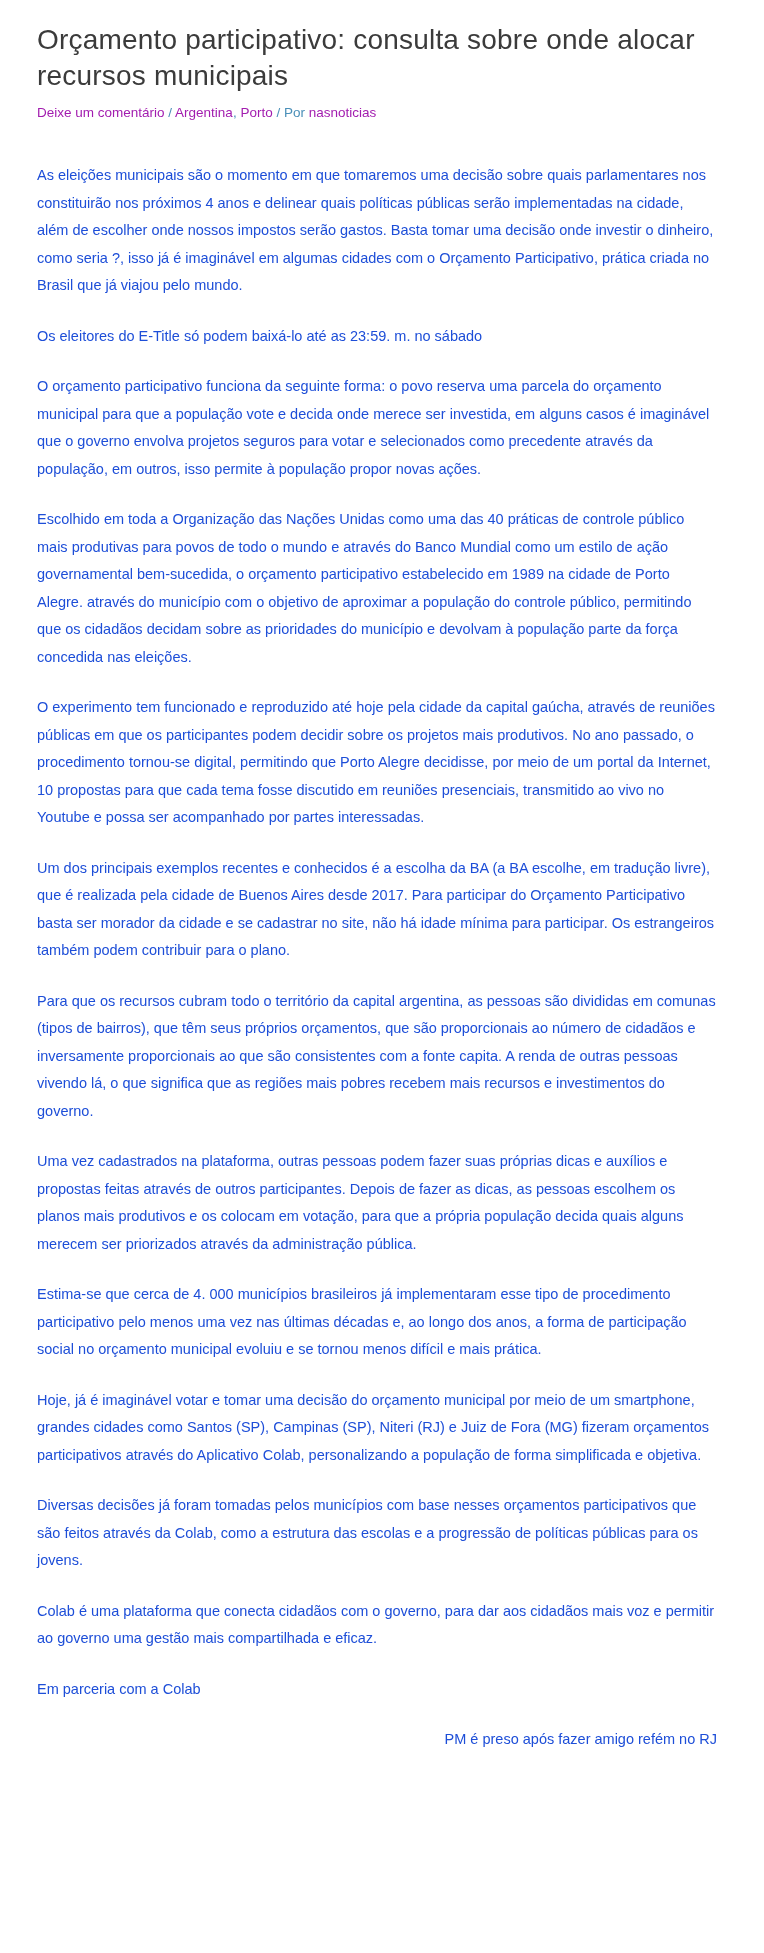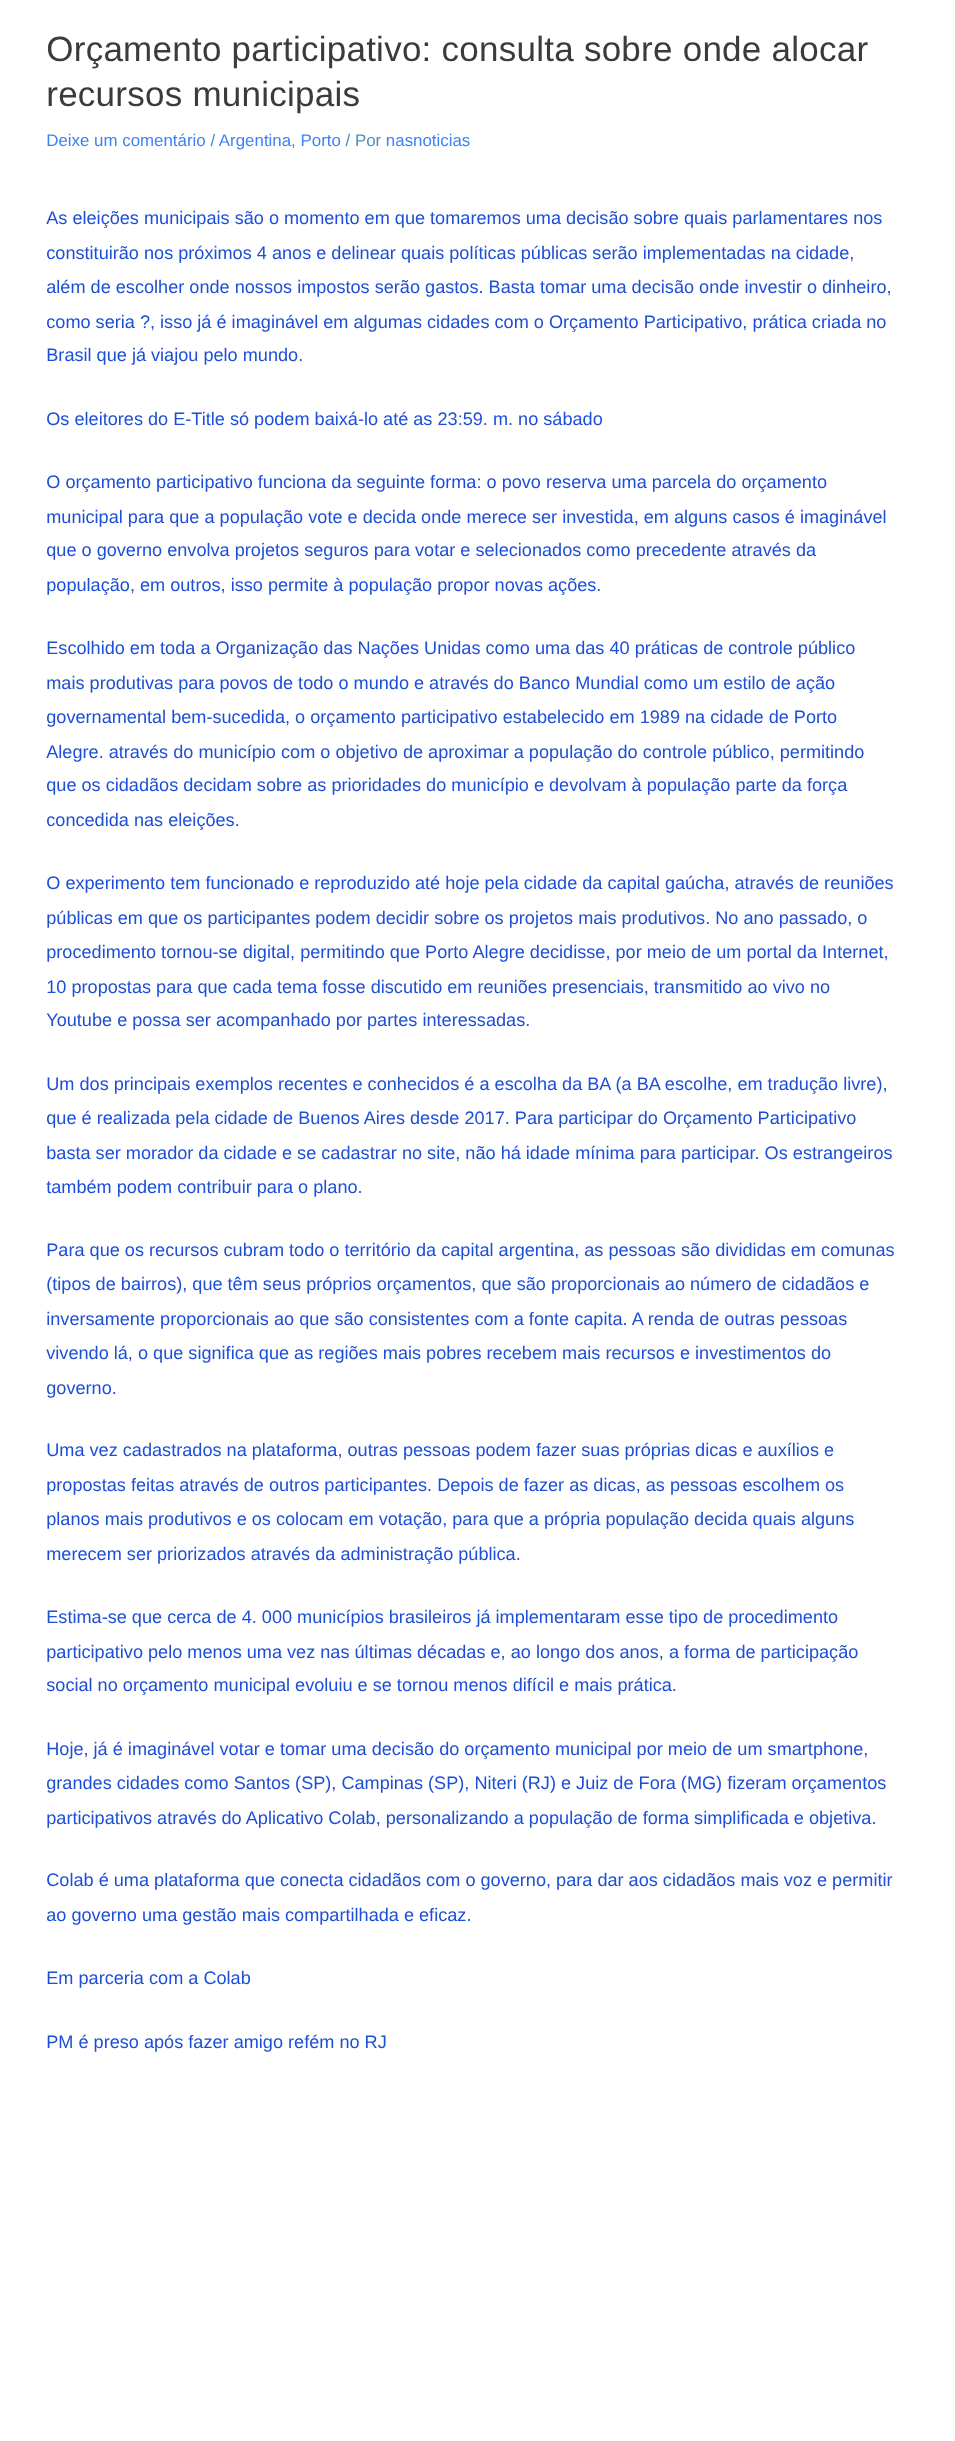--- a/index.html
+++ b/index.html
@@ -22,33 +22,33 @@
     letter-spacing: 0.2px;
     margin: 6px 0 10px 0;
   }
   .post-meta {
     font-size: 13.5px;
     line-height: 18px;
     color: #2e7eb3;
     font-weight: 400;
   }
   .post-meta a {
-    color: #3b82f6;
+    color: #a21caf;
     text-decoration: none;
     cursor: pointer;
   }
   .post-meta .sep { color: #4a8fb8; }
   .article-body p {
     font-size: 14.5px;
     line-height: 27.5px;
     color: #1d4ed8;
     margin: 0 0 23px 0;
     max-width: 690px;
   }
-  .article-body p:last-child { margin-bottom: 0; }
+  .article-body p:last-child { margin-bottom: 0; text-align: right; }
 </style>
 </head>
 <body>
 
 <div class="page">
 
   <header class="article-header">
     <h1 class="post-title">Orçamento participativo: consulta sobre onde alocar recursos municipais</h1>
 
     <div class="post-meta">
@@ -60,18 +60,19 @@
     <p>As eleições municipais são o momento em que tomaremos uma decisão sobre quais parlamentares nos constituirão nos próximos 4 anos e delinear quais políticas públicas serão implementadas na cidade, além de escolher onde nossos impostos serão gastos. Basta tomar uma decisão onde investir o dinheiro, como seria ?, isso já é imaginável em algumas cidades com o Orçamento Participativo, prática criada no Brasil que já viajou pelo mundo.</p>
     <p>Os eleitores do E-Title só podem baixá-lo até as 23:59. m. no sábado</p>
     <p>O orçamento participativo funciona da seguinte forma: o povo reserva uma parcela do orçamento municipal para que a população vote e decida onde merece ser investida, em alguns casos é imaginável que o governo envolva projetos seguros para votar e selecionados como precedente através da população, em outros, isso permite à população propor novas ações.</p>
     <p>Escolhido em toda a Organização das Nações Unidas como uma das 40 práticas de controle público mais produtivas para povos de todo o mundo e através do Banco Mundial como um estilo de ação governamental bem-sucedida, o orçamento participativo estabelecido em 1989 na cidade de Porto Alegre. através do município com o objetivo de aproximar a população do controle público, permitindo que os cidadãos decidam sobre as prioridades do município e devolvam à população parte da força concedida nas eleições.</p>
     <p>O experimento tem funcionado e reproduzido até hoje pela cidade da capital gaúcha, através de reuniões públicas em que os participantes podem decidir sobre os projetos mais produtivos. No ano passado, o procedimento tornou-se digital, permitindo que Porto Alegre decidisse, por meio de um portal da Internet, 10 propostas para que cada tema fosse discutido em reuniões presenciais, transmitido ao vivo no Youtube e possa ser acompanhado por partes interessadas.</p>
     <p>Um dos principais exemplos recentes e conhecidos é a escolha da BA (a BA escolhe, em tradução livre), que é realizada pela cidade de Buenos Aires desde 2017. Para participar do Orçamento Participativo basta ser morador da cidade e se cadastrar no site, não há idade mínima para participar. Os estrangeiros também podem contribuir para o plano.</p>
     <p>Para que os recursos cubram todo o território da capital argentina, as pessoas são divididas em comunas (tipos de bairros), que têm seus próprios orçamentos, que são proporcionais ao número de cidadãos e inversamente proporcionais ao que são consistentes com a fonte capita. A renda de outras pessoas vivendo lá, o que significa que as regiões mais pobres recebem mais recursos e investimentos do governo.</p>
     <p>Uma vez cadastrados na plataforma, outras pessoas podem fazer suas próprias dicas e auxílios e propostas feitas através de outros participantes. Depois de fazer as dicas, as pessoas escolhem os planos mais produtivos e os colocam em votação, para que a própria população decida quais alguns merecem ser priorizados através da administração pública.</p>
     <p>Estima-se que cerca de 4. 000 municípios brasileiros já implementaram esse tipo de procedimento participativo pelo menos uma vez nas últimas décadas e, ao longo dos anos, a forma de participação social no orçamento municipal evoluiu e se tornou menos difícil e mais prática.</p>
     <p>Hoje, já é imaginável votar e tomar uma decisão do orçamento municipal por meio de um smartphone, grandes cidades como Santos (SP), Campinas (SP), Niteri (RJ) e Juiz de Fora (MG) fizeram orçamentos participativos através do Aplicativo Colab, personalizando a população de forma simplificada e objetiva.</p>
+    <p>Diversas decisões já foram tomadas pelos municípios com base nesses orçamentos participativos que são feitos através da Colab, como a estrutura das escolas e a progressão de políticas públicas para os jovens.</p>
     <p>Colab é uma plataforma que conecta cidadãos com o governo, para dar aos cidadãos mais voz e permitir ao governo uma gestão mais compartilhada e eficaz.</p>
     <p>Em parceria com a Colab</p>
     <p>PM é preso após fazer amigo refém no RJ</p>
   </div>
 
 </div>
 
 </body></html>

